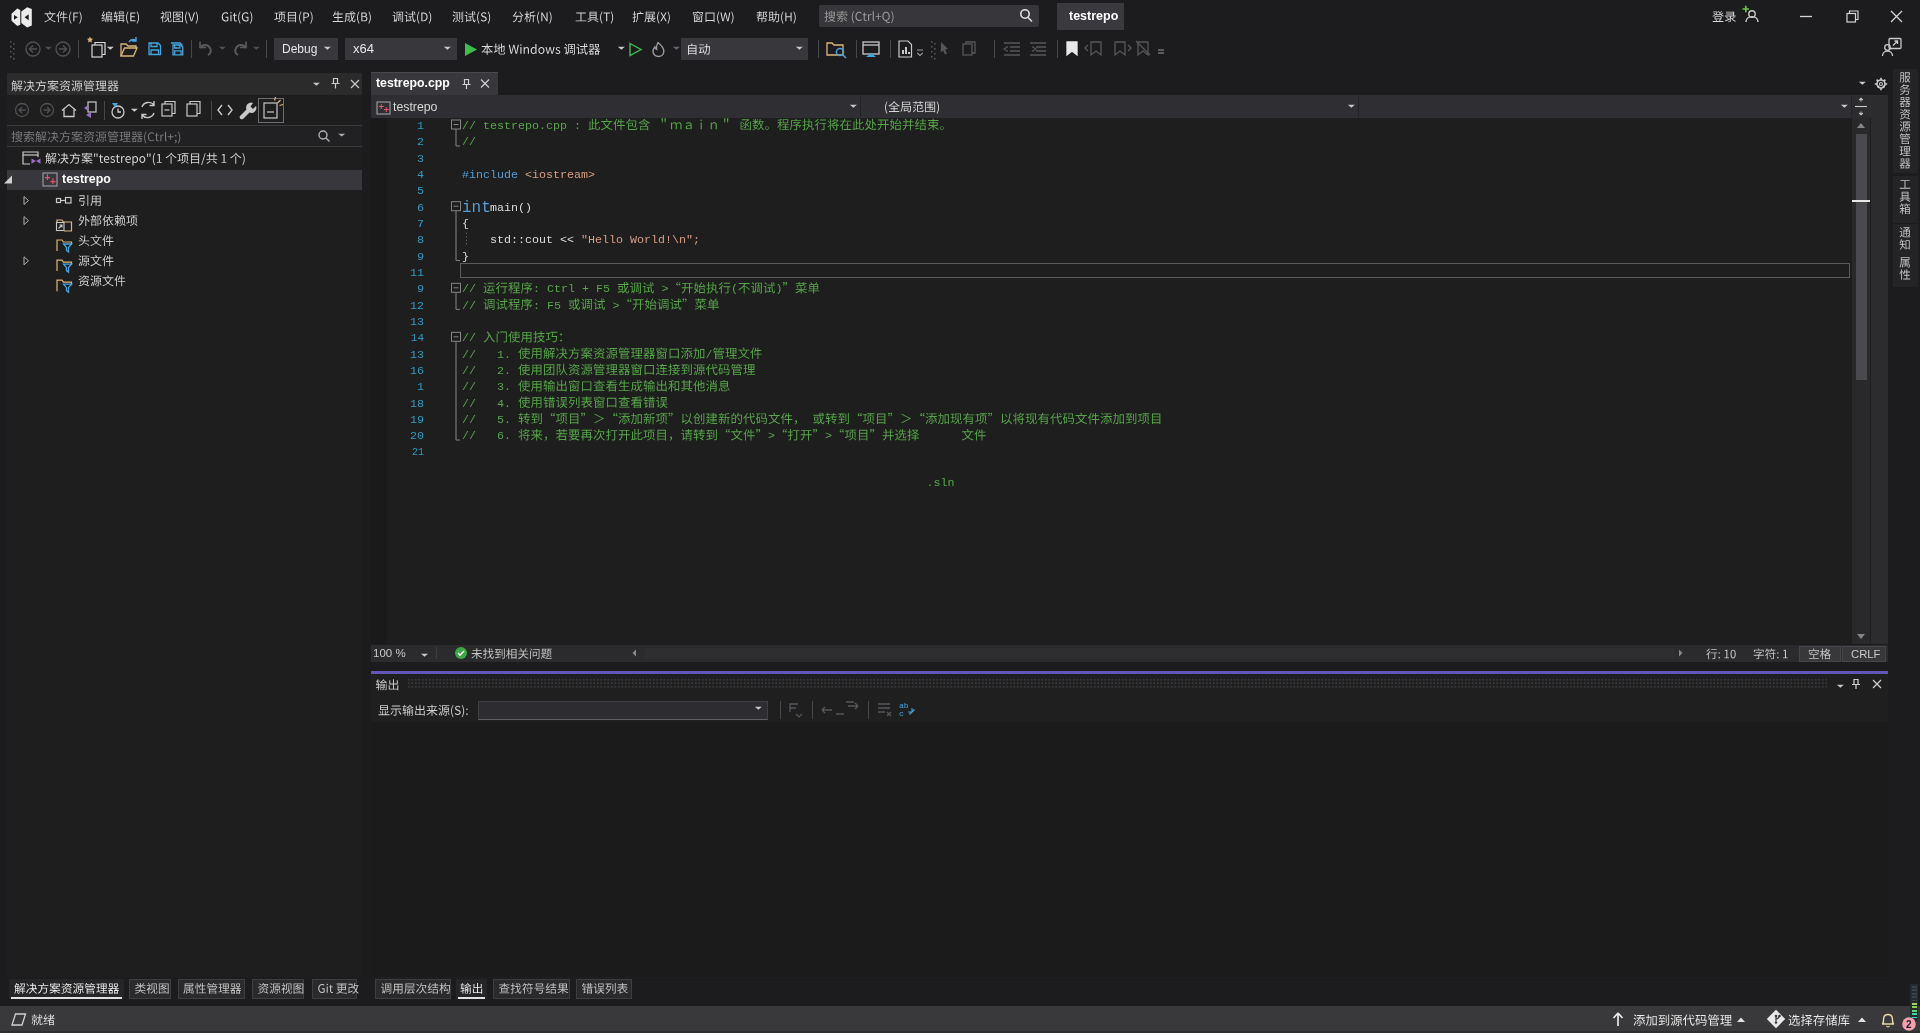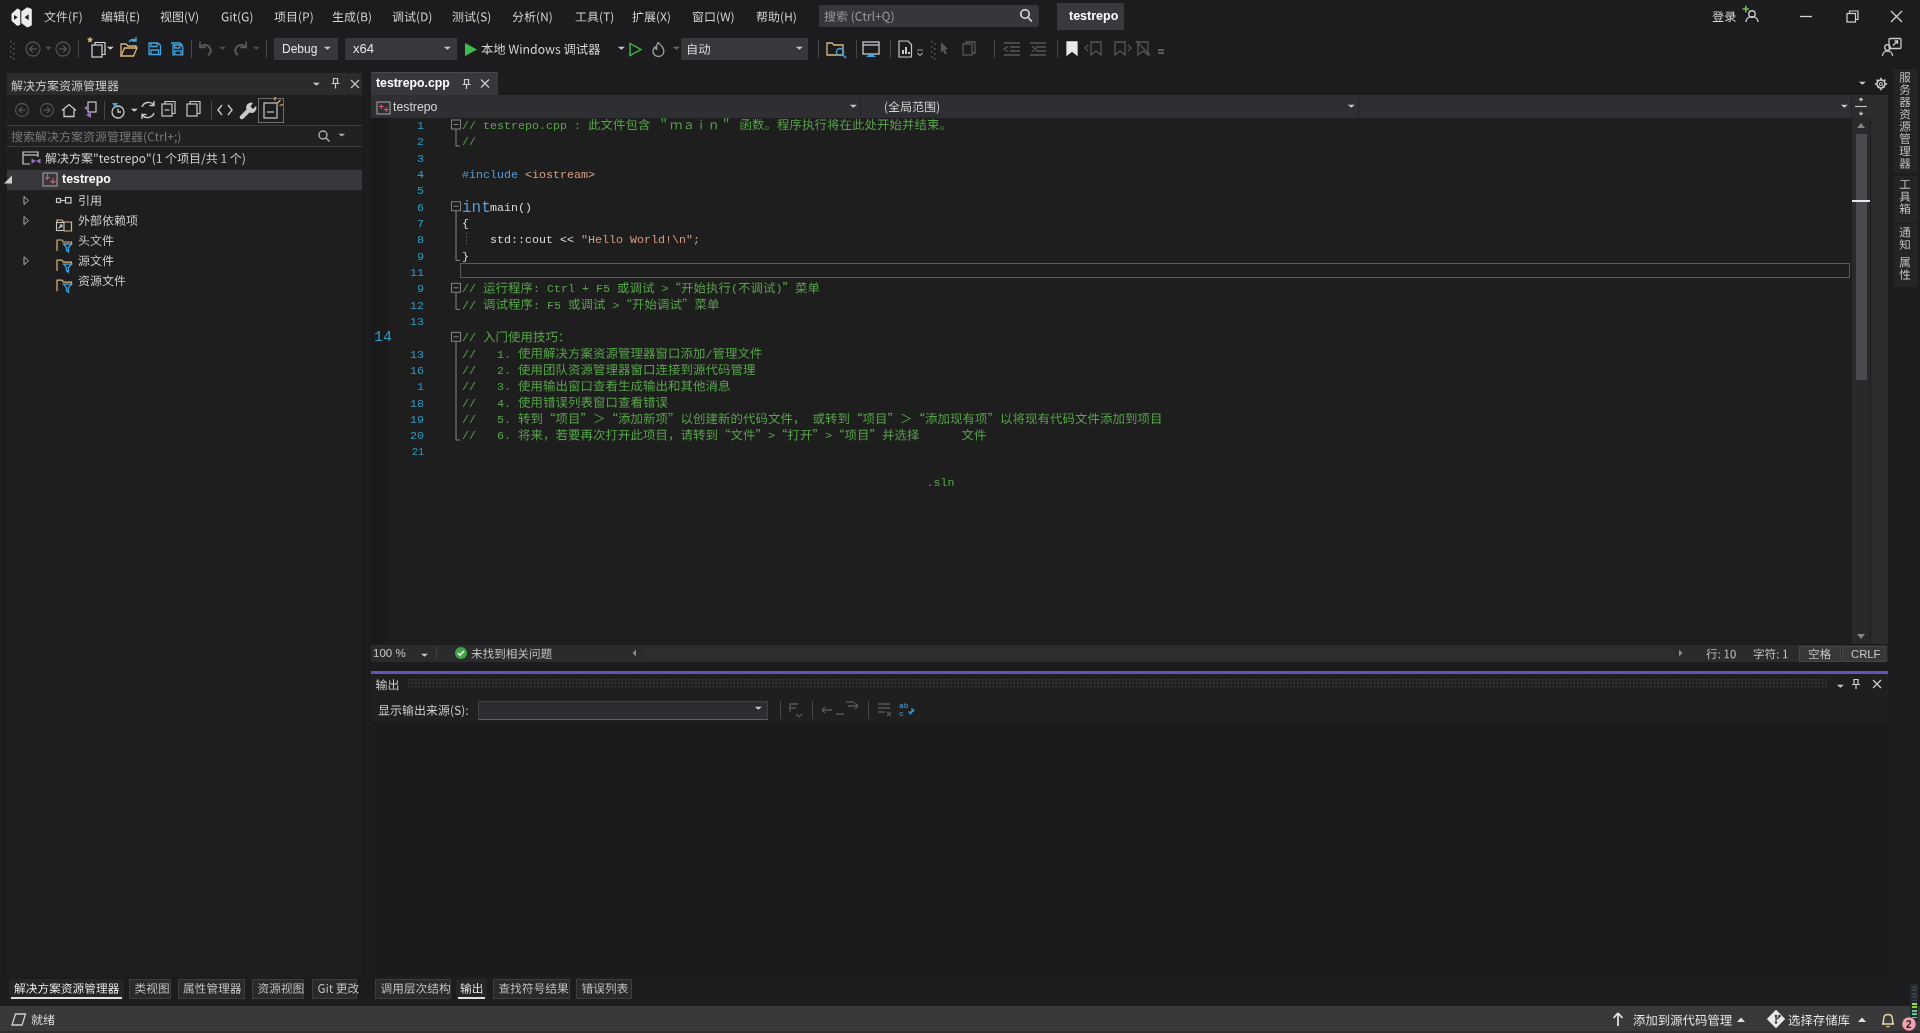--- a/index.html
+++ b/index.html
@@ -37,21 +37,21 @@
     <div style="position:absolute;left:374px;top:166.93px;width:50px;text-align:right;font-family:'Liberation Mono',monospace;font-size:11.67px;color:#2e9bc4;line-height:16.33px;">4</div>
     <div style="position:absolute;left:374px;top:183.26px;width:50px;text-align:right;font-family:'Liberation Mono',monospace;font-size:11.67px;color:#2e9bc4;line-height:16.33px;">5</div>
     <div style="position:absolute;left:374px;top:199.59px;width:50px;text-align:right;font-family:'Liberation Mono',monospace;font-size:11.67px;color:#2e9bc4;line-height:16.33px;">6</div>
     <div style="position:absolute;left:374px;top:215.93px;width:50px;text-align:right;font-family:'Liberation Mono',monospace;font-size:11.67px;color:#2e9bc4;line-height:16.33px;">7</div>
     <div style="position:absolute;left:374px;top:232.26px;width:50px;text-align:right;font-family:'Liberation Mono',monospace;font-size:11.67px;color:#2e9bc4;line-height:16.33px;">8</div>
     <div style="position:absolute;left:374px;top:248.59px;width:50px;text-align:right;font-family:'Liberation Mono',monospace;font-size:11.67px;color:#2e9bc4;line-height:16.33px;">9</div>
     <div style="position:absolute;left:374px;top:264.93px;width:50px;text-align:right;font-family:'Liberation Mono',monospace;font-size:11.67px;color:#2e9bc4;line-height:16.33px;">11</div>
     <div style="position:absolute;left:374px;top:281.26px;width:50px;text-align:right;font-family:'Liberation Mono',monospace;font-size:11.67px;color:#2e9bc4;line-height:16.33px;">9</div>
     <div style="position:absolute;left:374px;top:297.59px;width:50px;text-align:right;font-family:'Liberation Mono',monospace;font-size:11.67px;color:#2e9bc4;line-height:16.33px;">12</div>
     <div style="position:absolute;left:374px;top:313.93px;width:50px;text-align:right;font-family:'Liberation Mono',monospace;font-size:11.67px;color:#2e9bc4;line-height:16.33px;">13</div>
-    <div style="position:absolute;left:374px;top:330.26px;width:50px;text-align:left;font-family:'Liberation Mono',monospace;font-size:15px;color:#2e9bc4;line-height:16.33px;">14</div>
+    <div style="position:absolute;left:374px;top:330.26px;width:50px;text-align:right;font-family:'Liberation Mono',monospace;font-size:11px;color:#2e9bc4;line-height:16.33px;">14</div>
     <div style="position:absolute;left:374px;top:346.59px;width:50px;text-align:right;font-family:'Liberation Mono',monospace;font-size:11.67px;color:#2e9bc4;line-height:16.33px;">13</div>
     <div style="position:absolute;left:374px;top:362.92px;width:50px;text-align:right;font-family:'Liberation Mono',monospace;font-size:11.67px;color:#2e9bc4;line-height:16.33px;">16</div>
     <div style="position:absolute;left:374px;top:379.26px;width:50px;text-align:right;font-family:'Liberation Mono',monospace;font-size:11.67px;color:#2e9bc4;line-height:16.33px;">1</div>
     <div style="position:absolute;left:374px;top:395.59px;width:50px;text-align:right;font-family:'Liberation Mono',monospace;font-size:11.67px;color:#2e9bc4;line-height:16.33px;">18</div>
     <div style="position:absolute;left:374px;top:411.92px;width:50px;text-align:right;font-family:'Liberation Mono',monospace;font-size:11.67px;color:#2e9bc4;line-height:16.33px;">19</div>
     <div style="position:absolute;left:374px;top:428.26px;width:50px;text-align:right;font-family:'Liberation Mono',monospace;font-size:11.67px;color:#2e9bc4;line-height:16.33px;">20</div>
     <div style="position:absolute;left:374px;top:444.59px;width:50px;text-align:right;font-family:'Liberation Mono',monospace;font-size:10px;color:#2e9bc4;line-height:16.33px;">21</div>
     <div style="position:absolute;left:462.0px;top:117.93px;font-family:'Liberation Mono',monospace;font-size:11.67px;color:#57a64a;line-height:16.33px;white-space:pre;">// testrepo.cpp : </div>
     <div style="position:absolute;left:650.5px;top:117.93px;font-family:'Liberation Mono',monospace;font-size:11.67px;color:#57a64a;line-height:16.33px;white-space:pre;"> </div>
     <div style="position:absolute;left:732.5px;top:117.93px;font-family:'Liberation Mono',monospace;font-size:11.67px;color:#57a64a;line-height:16.33px;white-space:pre;"> </div>

